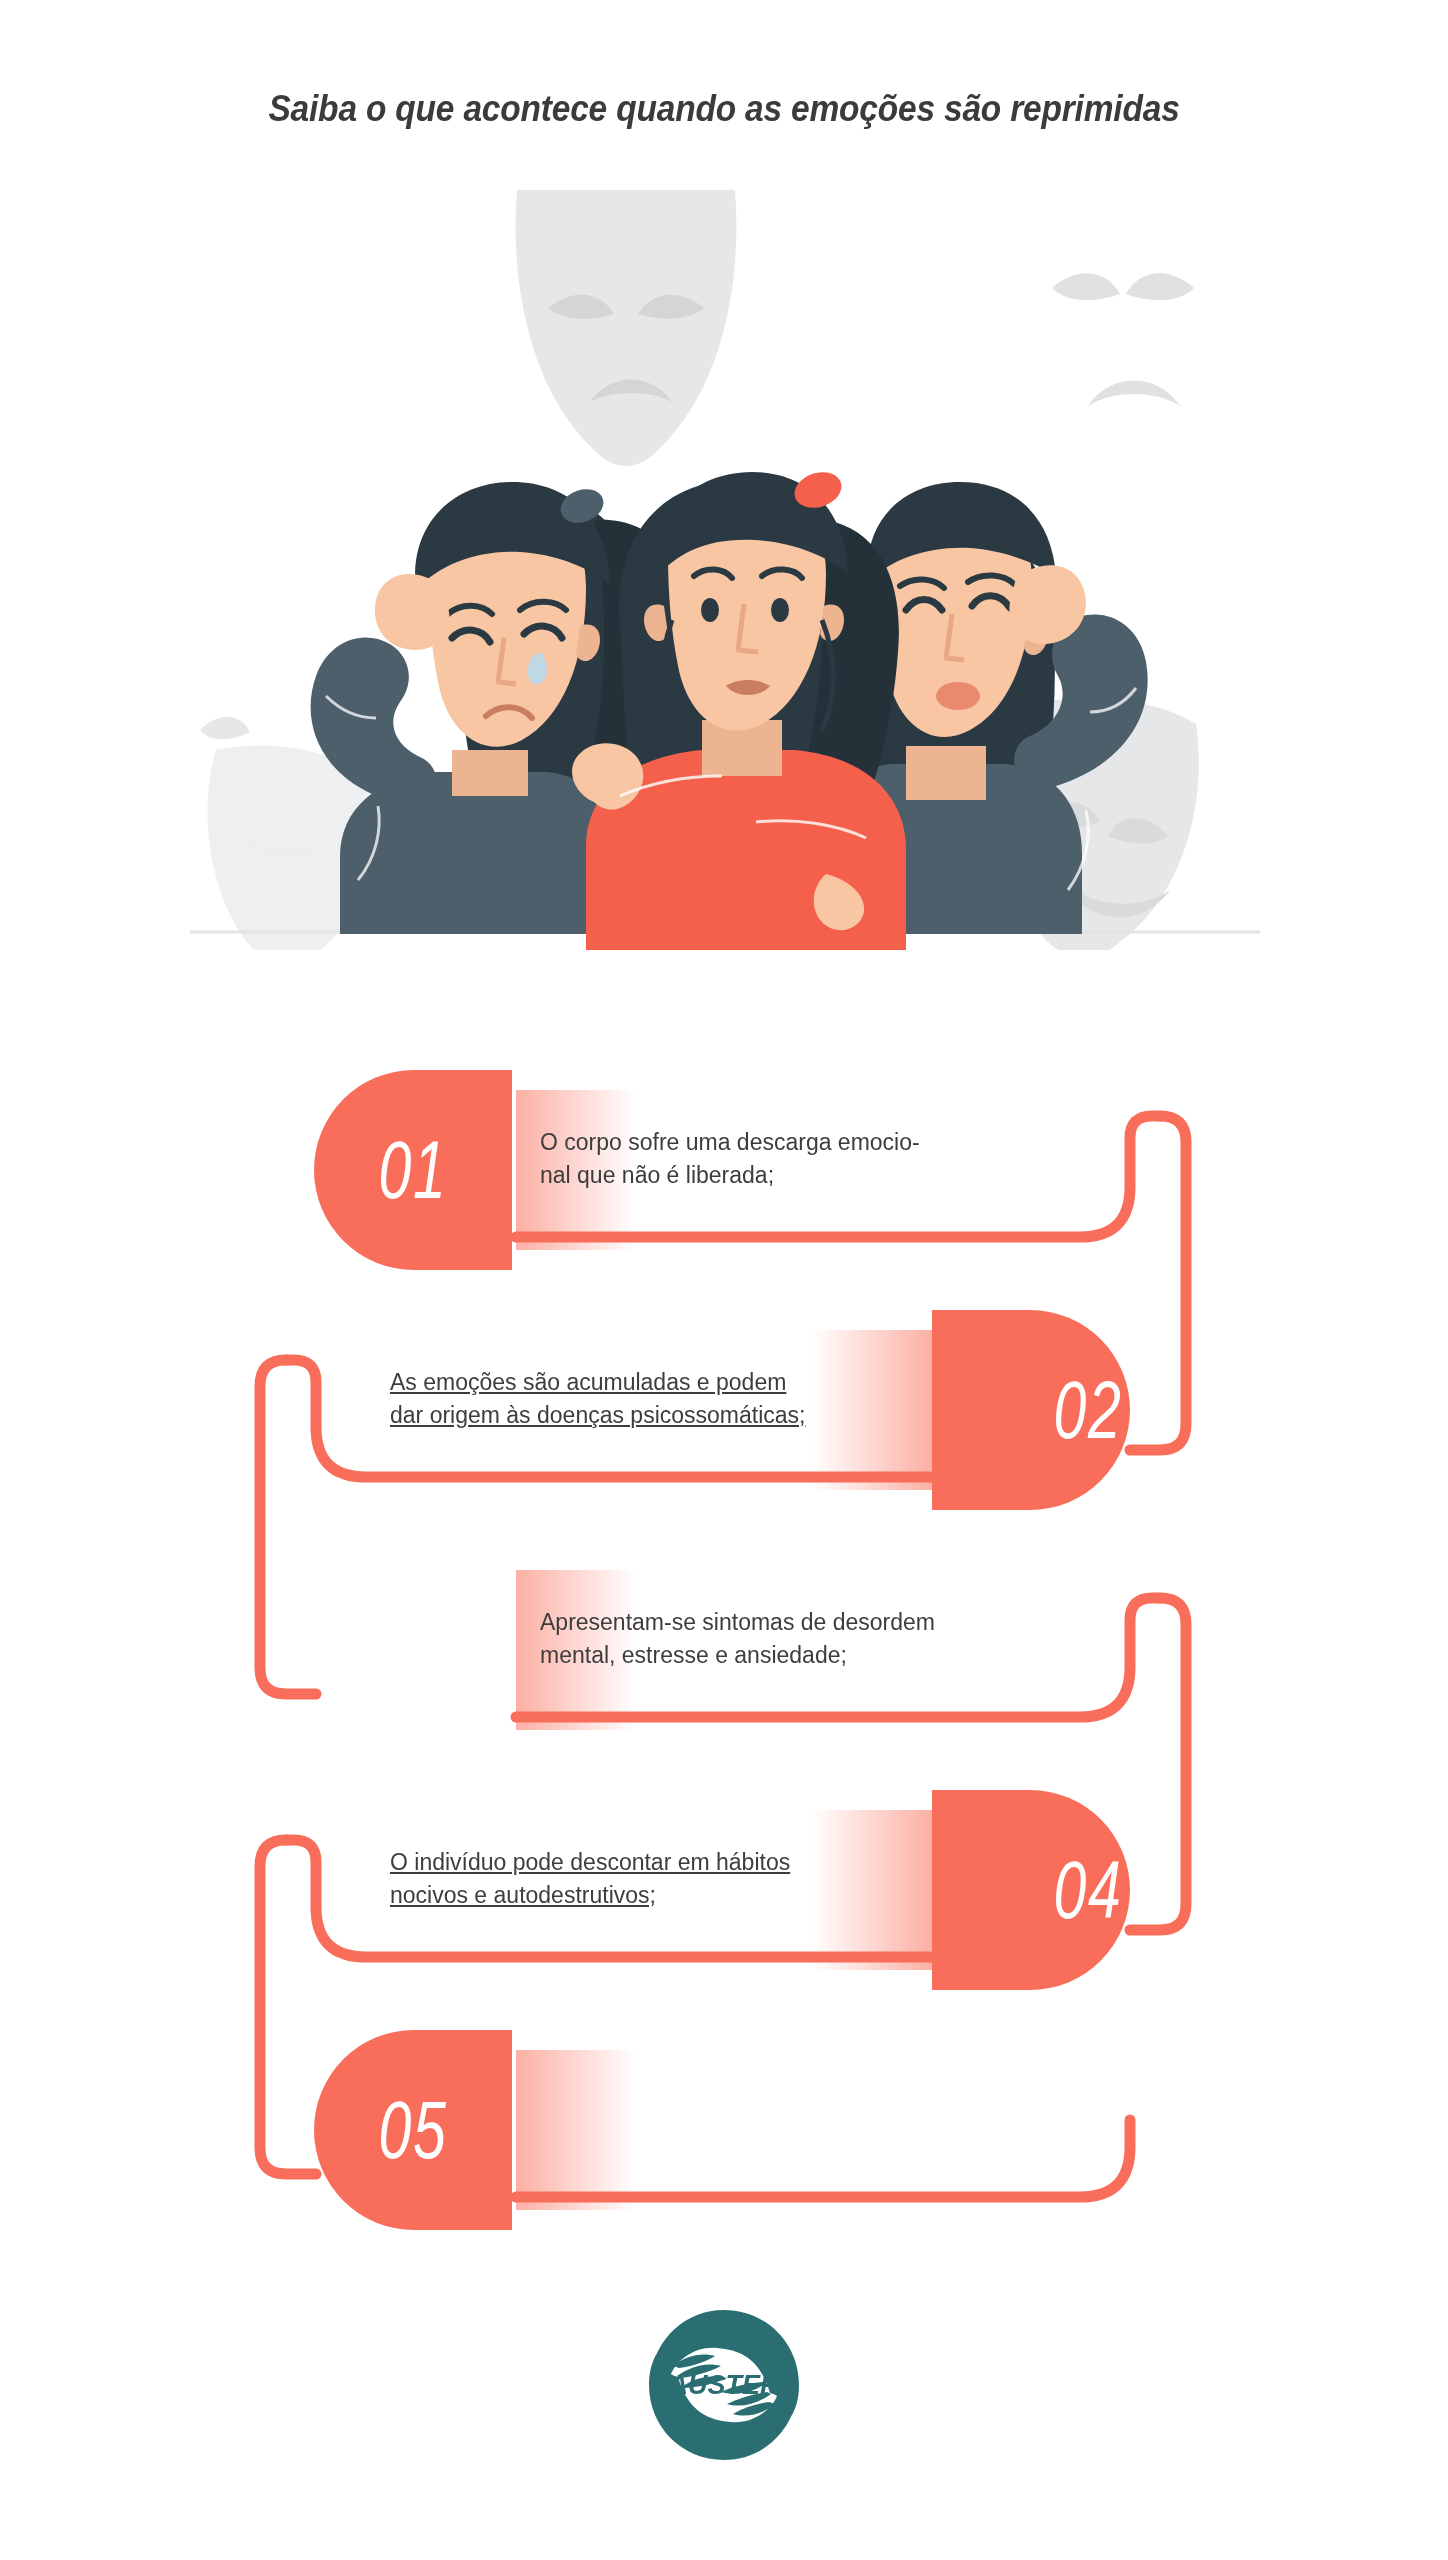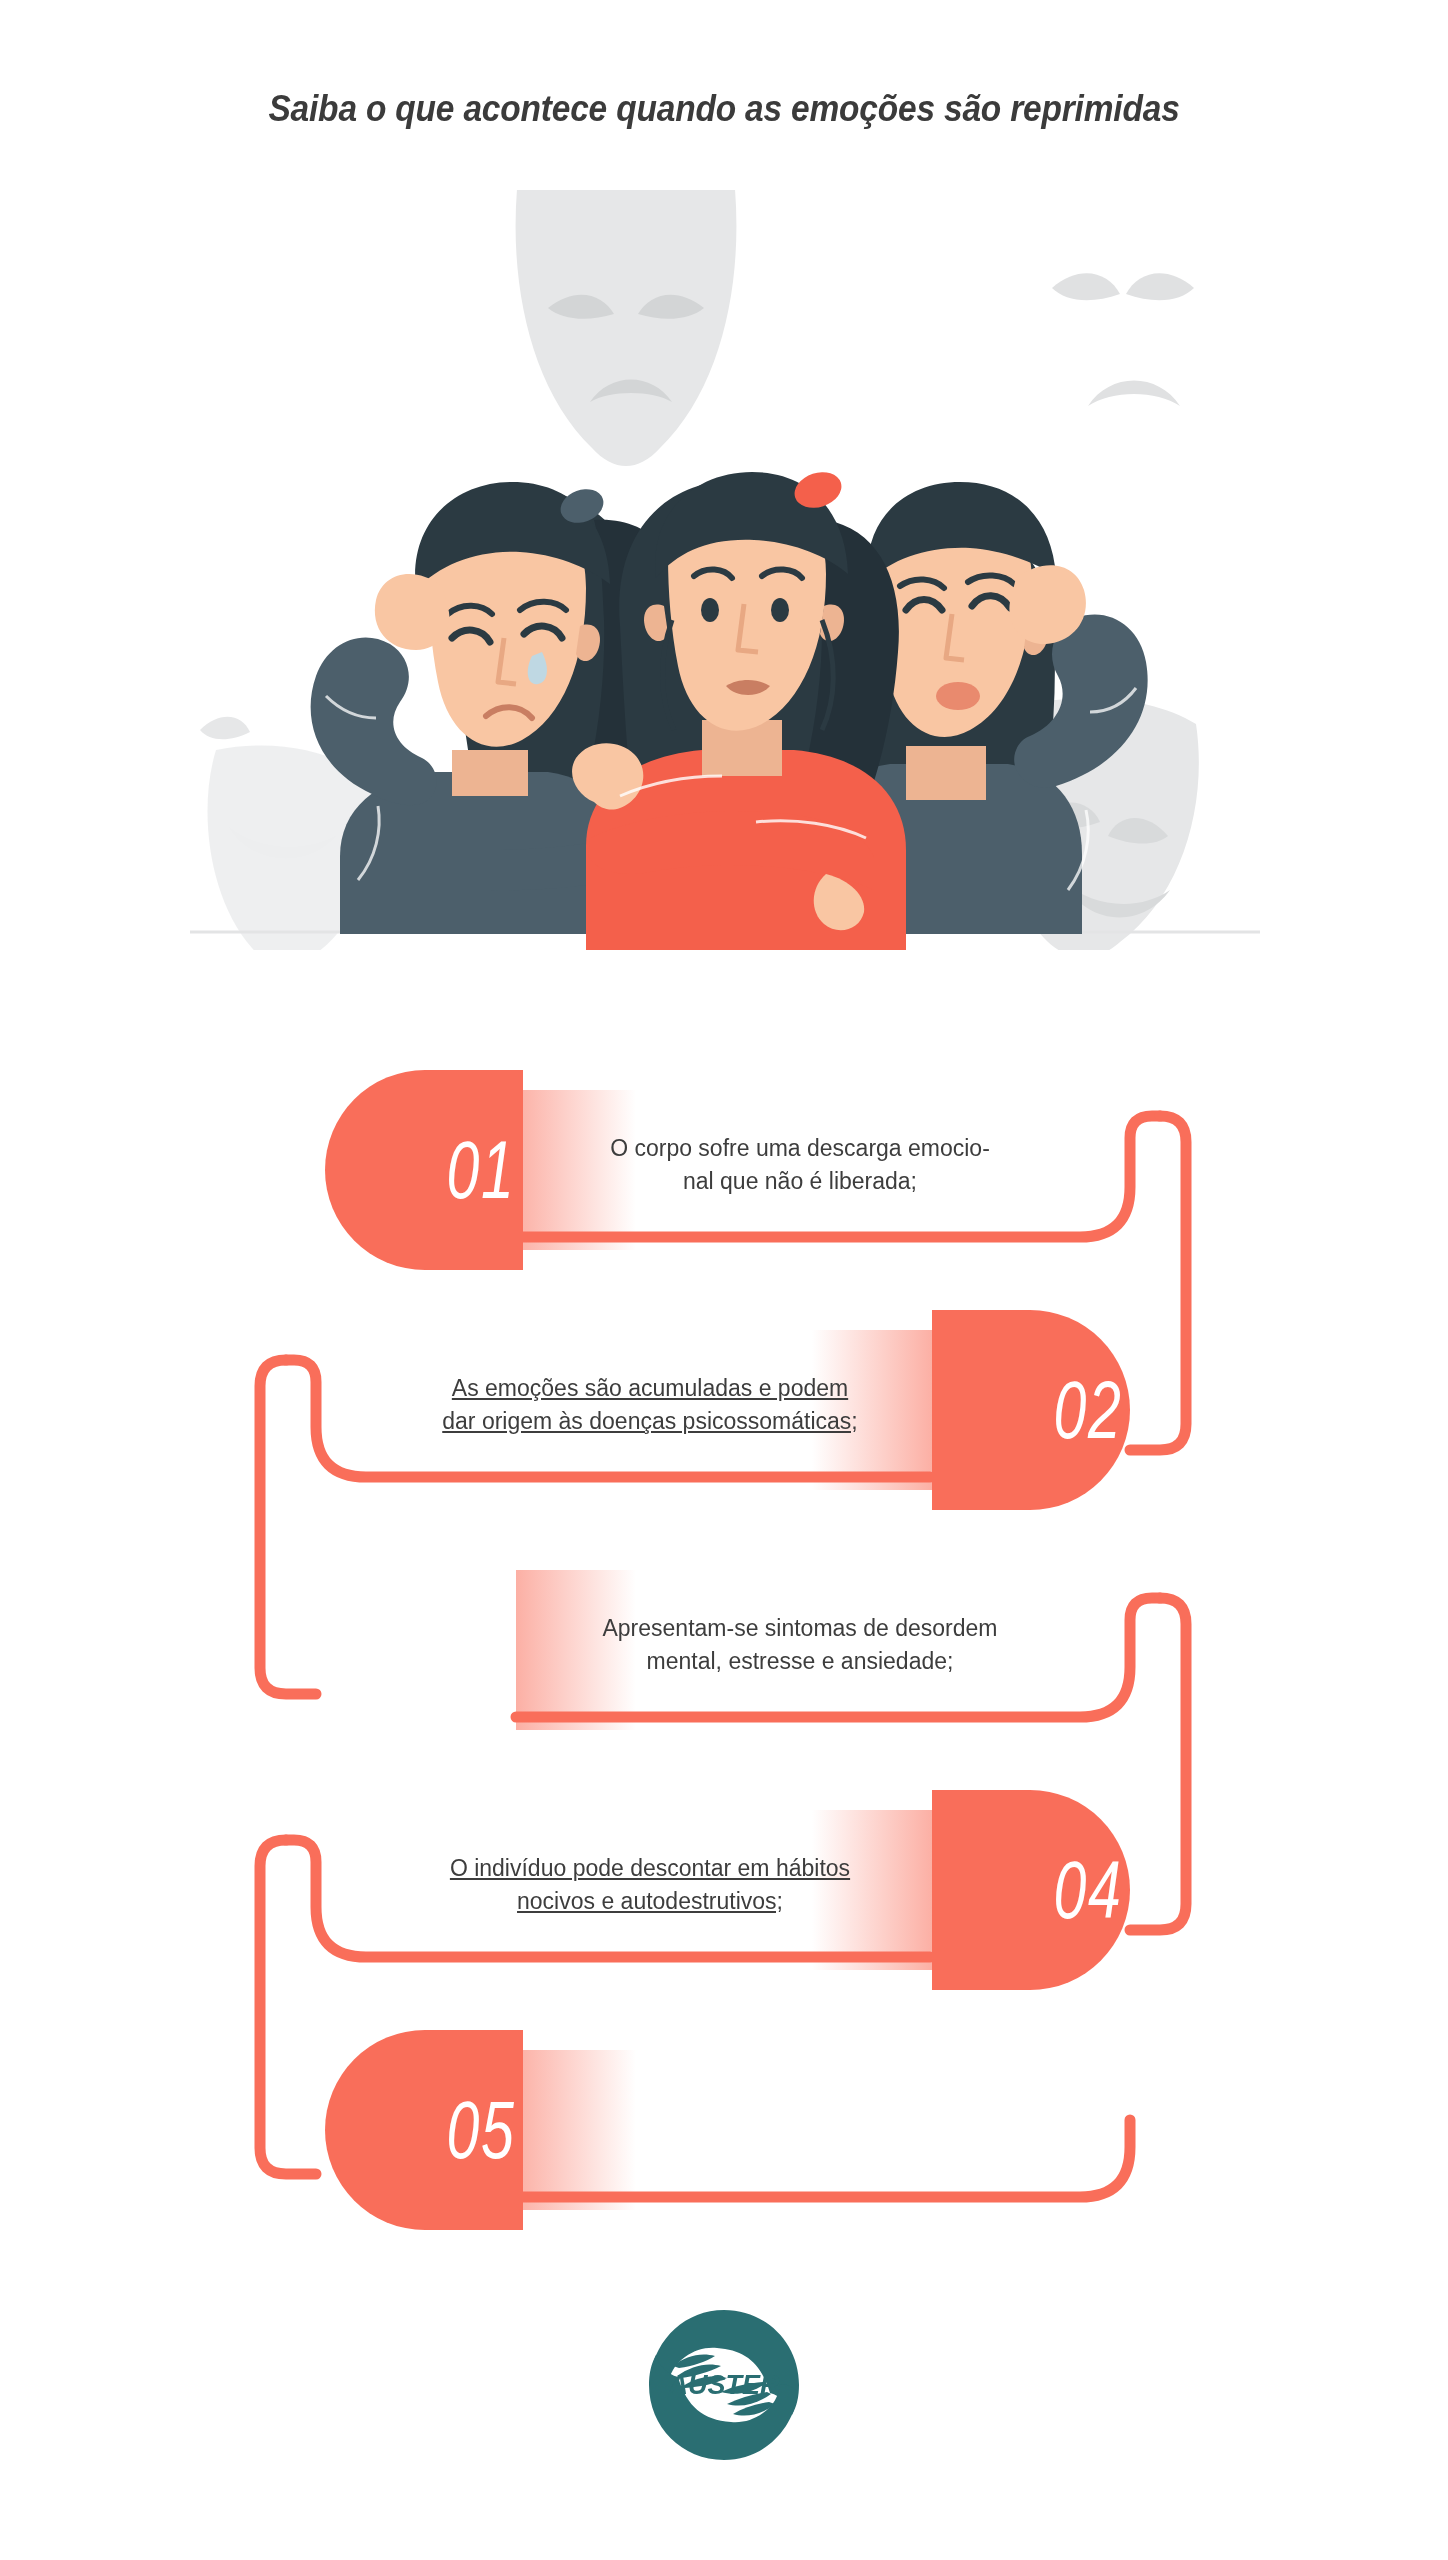--- a/index.html
+++ b/index.html
@@ -63,23 +63,22 @@
     top: 0;
     width: 198px;
     height: 200px;
     background: #F96E5A;
     display: flex;
     align-items: center;
     justify-content: center;
     z-index: 3;
   }
   .badge-left {
-    left: 325px;
+    left: 314px;
     border-radius: 100px 0 0 100px;
-    justify-content: flex-end;
   }
   .badge-right {
     left: 932px;
     border-radius: 0 100px 100px 0;
     justify-content: flex-end;
   }
   .badge-num {
     font-family: "Liberation Sans", sans-serif;
     font-weight: normal;
     font-style: italic;
@@ -102,23 +101,23 @@
     left: 516px;
     background: linear-gradient(to right, rgba(249,110,90,0.55), rgba(249,110,90,0));
   }
   .fade-from-right {
     left: 812px;
     background: linear-gradient(to left, rgba(249,110,90,0.55), rgba(249,110,90,0));
   }
 
   .step-text {
     position: absolute;
-    top: 62px;
+    top: 56px;
     width: 520px;
-    text-align: center;
+    text-align: left;
     font-size: 23px;
     line-height: 1.42;
     color: #3d3d3d;
     z-index: 4;
   }
   .text-right { left: 540px; }
   .text-left  { left: 390px; text-decoration: underline; }
 
   
   .logo {

